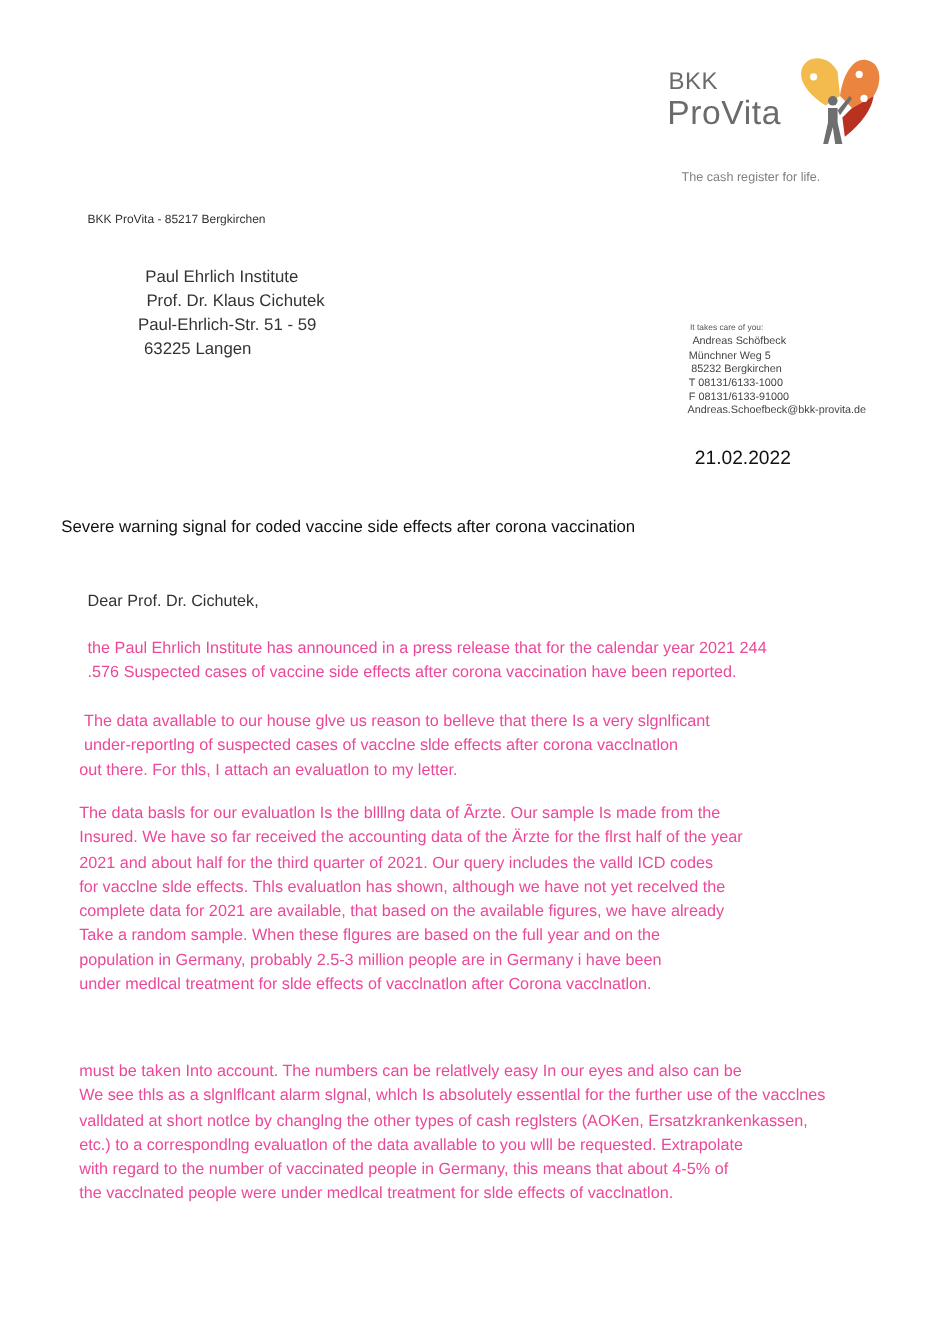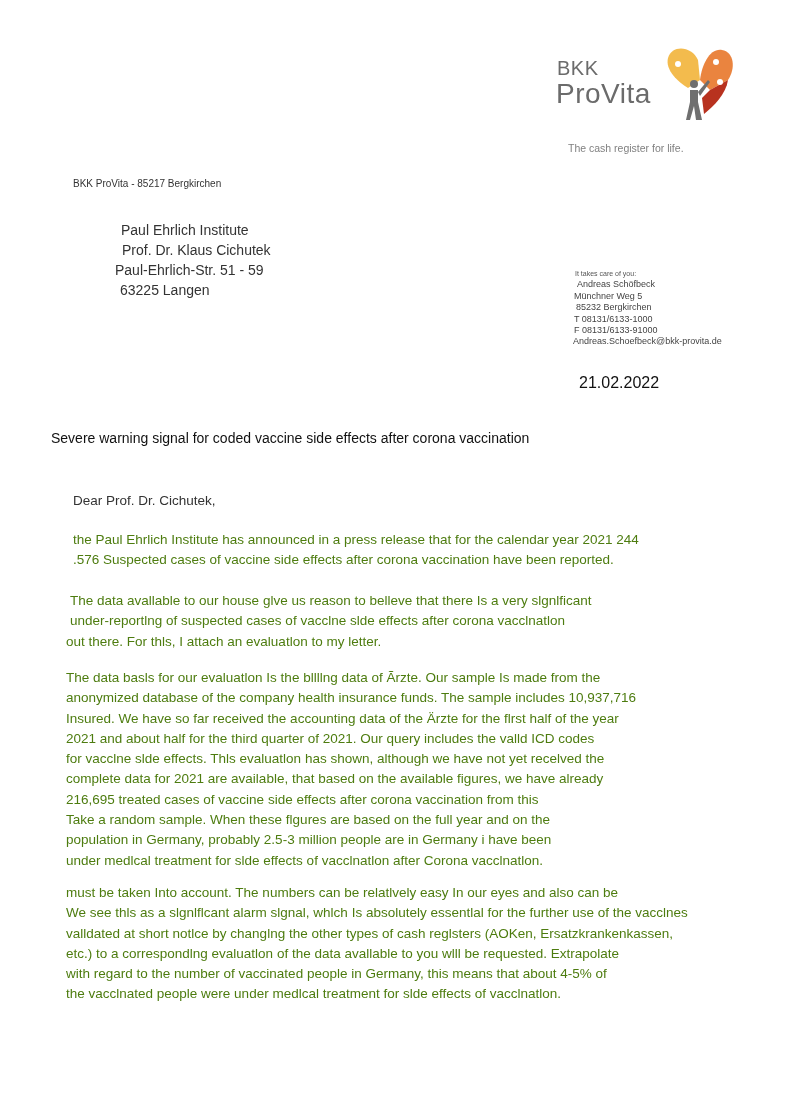--- a/index.html
+++ b/index.html
@@ -11,21 +11,21 @@
     .logo-heart { left: 664px; top: 42px; width: 72px; height: 88px; }
     .tagline { left: 568px; top: 142px; font-size: 10.5px; color: #808080; }
     .sender-line { left: 73px; top: 178px; font-size: 10px; color: #333; }
     .recipient { left: 67px; top: 220px; font-size: 14px; color: #333; line-height: 20px; }
     .recipient div { white-space: nowrap; margin-left: 48px; }
     .contact { left: 573px; top: 268px; font-size: 9px; color: #444; line-height: 11.4px; }
     .contact .small { font-size: 7px; color: #555; }
     .date { left: 579px; top: 374px; font-size: 16px; color: #111; }
     .subject { left: 51px; top: 430px; font-size: 14px; color: #111; }
     .salutation { left: 73px; top: 493px; font-size: 13.5px; color: #333; }
-    .para { left: 66px; font-size: 13.5px; color: #4d7c0f; line-height: 20.3px; }
+    .para { left: 66px; font-size: 13.5px; color: #ec4899; line-height: 20.3px; }
     .para div { white-space: nowrap; }
     .p1 { top: 530px; }
     .p2 { top: 591px; }
     .p3 { top: 668px; }
     .p4 { top: 883px; }
   </style>
 </head>
 <body>
 
 <div class="abs logo-bkk">BKK</div>
@@ -76,26 +76,24 @@
 </div>
 
 <div class="abs para p2">
   <div style="padding-left:4px"> The data avallable to our house glve us reason to belleve that there Is a very slgnlficant</div>
   <div style="padding-left:4px"> under-reportlng of suspected cases of vacclne slde effects after corona vacclnatlon</div>
   <div>out there. For thls, I attach an evaluatlon to my letter.</div>
 </div>
 
 <div class="abs para p3">
   <div>The data basls for our evaluatlon Is the bllllng data of Ãrzte. Our sample Is made from the</div>
-  <div>  anonymized database of the company health insurance funds. The sample includes 10,937,716</div>
   <div>  Insured. We have so far received the accounting data of the Ärzte for the flrst half of the year</div>
   <div>  2021 and about half for the third quarter of 2021. Our query includes the valld ICD codes</div>
   <div>for vacclne slde effects. Thls evaluatlon has shown, although we have not yet recelved the</div>
   <div>  complete data for 2021 are available, that based on the available figures, we have already</div>
-  <div>  216,695 treated cases of vaccine side effects after corona vaccination from this</div>
   <div>Take a random sample. When these flgures are based on the full year and on the</div>
   <div>population in Germany, probably 2.5-3 million people are in Germany i have been</div>
   <div>  under medlcal treatment for slde effects of vacclnatlon after Corona vacclnatlon.</div>
 </div>
 
 <div class="abs para p4">
   <div>must be taken Into account. The numbers can be relatlvely easy In our eyes and also can be</div>
   <div>  We see thls as a slgnlflcant alarm slgnal, whlch Is absolutely essentlal for the further use of the vacclnes</div>
   <div>valldated at short notlce by changlng the other types of cash reglsters (AOKen, Ersatzkrankenkassen,</div>
   <div>  etc.) to a correspondlng evaluatlon of the data avallable to you wlll be requested. Extrapolate</div>

